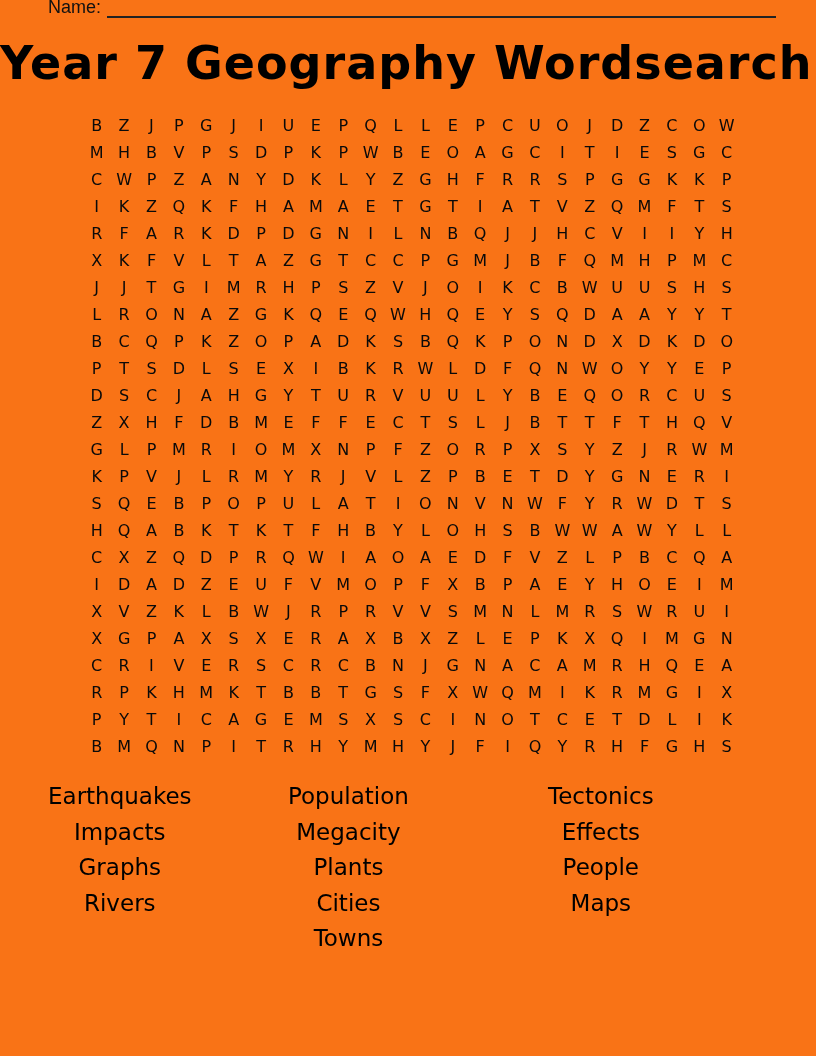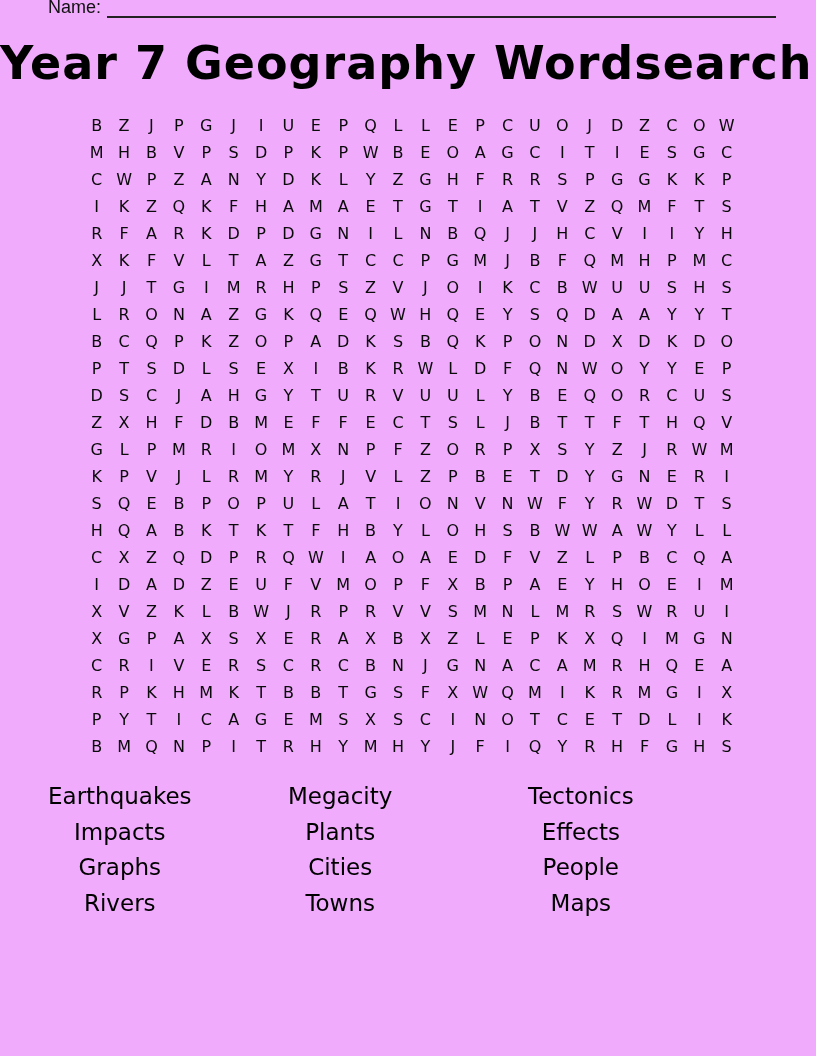--- a/index.html
+++ b/index.html
@@ -4,21 +4,21 @@
 <style>
   html, body {
     margin: 0;
     padding: 0;
     background: #ffffff;
   }
   .page {
     position: relative;
     width: 816px;
     height: 1056px;
-    background: #f0abfc;
+    background: #f97316;
     font-family: "DejaVu Sans", sans-serif;
     color: #000000;
     overflow: hidden;
   }
   
   .name-row {
     position: absolute;
     left: 48px;
     top: -4px;
     width: 728px;
@@ -78,21 +78,21 @@
     left: 0;
     top: 779px;
     width: 816px;
   }
   .word-col {
     position: absolute;
     top: 0;
   }
   .word-col-0 { left: 48px; }
   .word-col-1 { left: 288px; }
-  .word-col-2 { left: 528px; }
+  .word-col-2 { left: 548px; }
   .word {
     height: 35.6px;
     line-height: 35.6px;
     font-size: 23px;
     font-weight: 500;
     font-family: "DejaVu Sans", sans-serif;
     color: #000000;
     white-space: nowrap;
     text-align: center;
   }
@@ -737,20 +737,21 @@
     </div>
 
   <div class="words" id="words">
       <div class="word-col word-col-0">
         <div class="word">Earthquakes</div>
         <div class="word">Impacts</div>
         <div class="word">Graphs</div>
         <div class="word">Rivers</div>
       </div>
       <div class="word-col word-col-1">
+        <div class="word">Population</div>
         <div class="word">Megacity</div>
         <div class="word">Plants</div>
         <div class="word">Cities</div>
         <div class="word">Towns</div>
       </div>
       <div class="word-col word-col-2">
         <div class="word">Tectonics</div>
         <div class="word">Effects</div>
         <div class="word">People</div>
         <div class="word">Maps</div>

